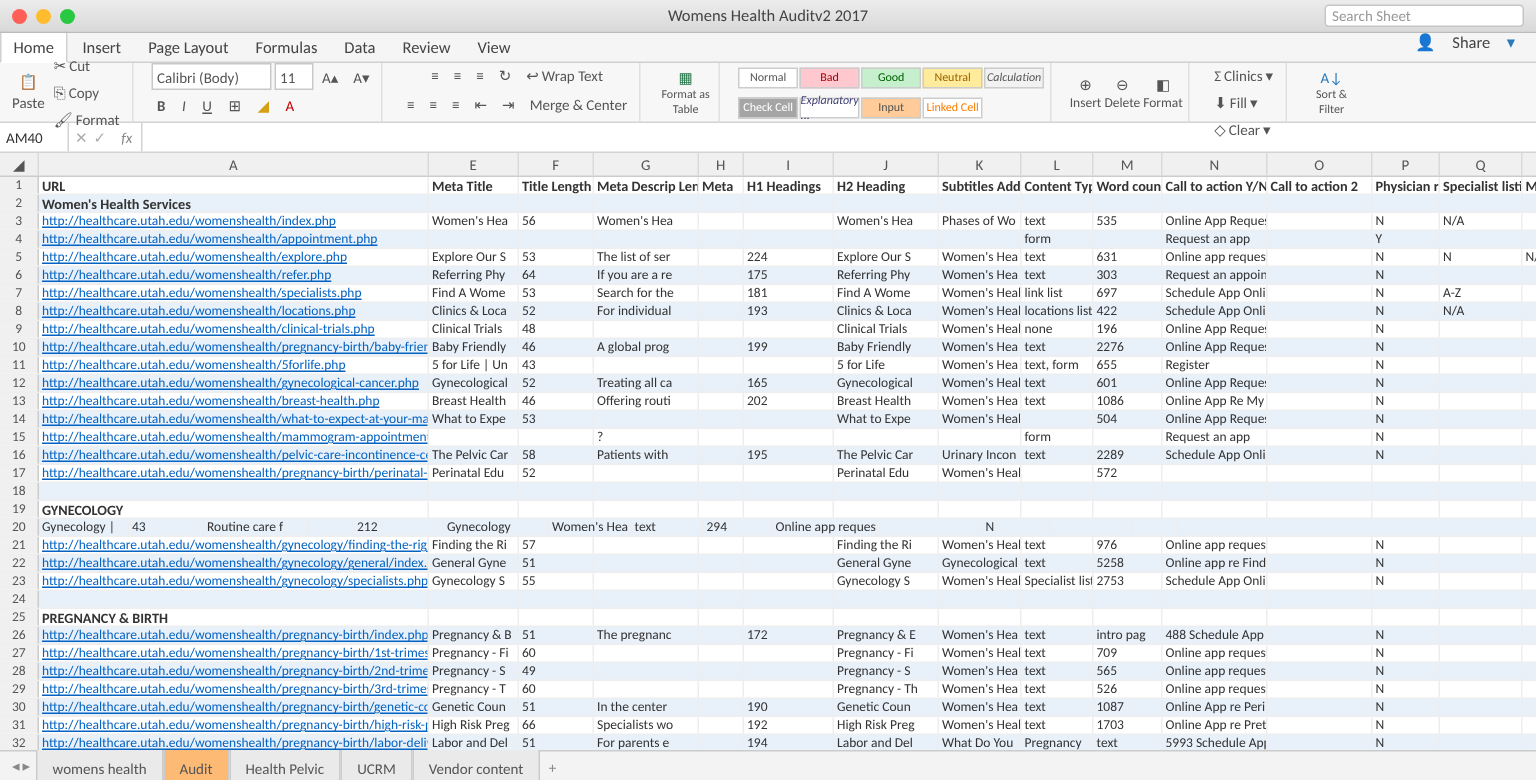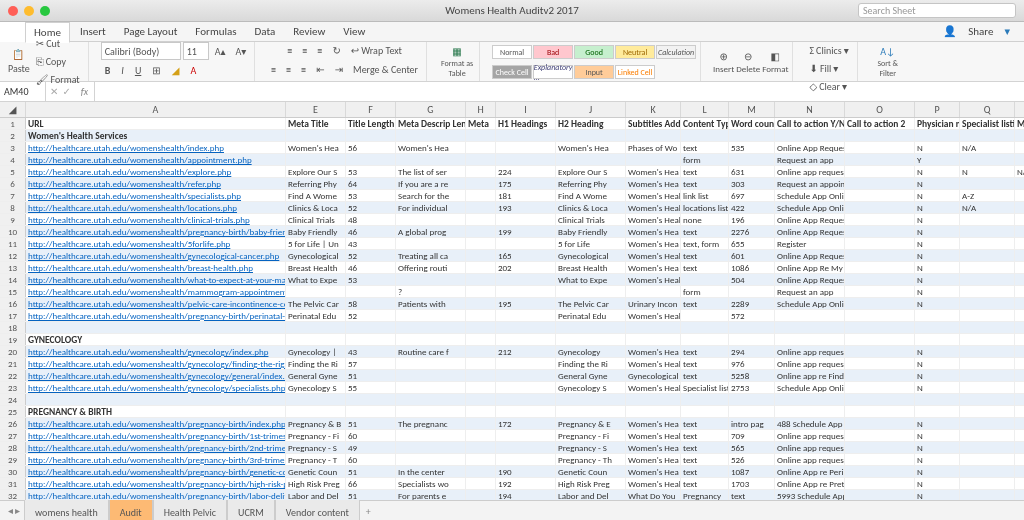--- a/index.html
+++ b/index.html
@@ -5,23 +5,23 @@
 * { margin:0; padding:0; box-sizing:border-box; font-family:"Calibri","Segoe UI",Arial,sans-serif; }
 body { width:1024px; height:520px; overflow:hidden; background:#fff; font-size:11px; color:#333; user-select:none;}
 
 .titlebar{height:22px;background:linear-gradient(#ececec,#d9d9d9);display:flex;align-items:center;padding:0 8px;border-bottom:1px solid #bbb;position:relative;}
 .traffic{display:flex;gap:6px;}
 .dot{width:10px;height:10px;border-radius:50%;}
 .red{background:#ff5f57;}
 .yel{background:#febc2e;}
 .grn{background:#28c840;}
 .wtitle{position:absolute;left:0;right:0;text-align:center;font-size:11px;color:#444;}
-.search-sheet{position:absolute;right:8px;top:3px;width:158px;height:15px;border:1px solid #c5c5c5;border-radius:3px;background:#fff;font-size:10px;padding:0 4px;color:#999;display:flex;align-items:center;}
-
-.ribbon-tabs{height:20px;background:#f5f5f5;border-bottom:1px solid #d0d0d0;display:flex;align-items:center;padding-left:0;gap:2px;font-size:11px;margin-left:25px;}
+.search-sheet{position:absolute;right:8px;top:3px;width:133px;height:15px;border:1px solid #c5c5c5;border-radius:3px;background:#fff;font-size:10px;padding:0 4px;color:#999;display:flex;align-items:center;}
+
+.ribbon-tabs{height:20px;background:#f5f5f5;border-bottom:1px solid #d0d0d0;display:flex;align-items:flex-end;padding-left:0;gap:2px;font-size:11px;}
 .ribbon-tabs span{padding:3px 8px;color:#444;}
 .ribbon-tabs span.active{background:#fff;border:1px solid #d0d0d0;border-bottom:1px solid #fff;margin-bottom:-1px;}
 .ribbon-tabs .share{margin-left:auto;margin-right:6px;color:#2a7ab9;display:flex;align-items:center;gap:3px;}
 
 .toolbar{height:40px;background:#f7f7f7;border-bottom:1px solid #d3d3d3;display:flex;align-items:center;padding:0 4px;gap:8px;font-size:10px;color:#555;}
 .tgroup{display:flex;align-items:center;gap:2px;padding:0 4px;border-right:1px solid #e0e0e0;height:100%;}
 .paste{display:flex;flex-direction:column;align-items:center;justify-content:center;gap:1px;}
 .btn-sm{padding:1px 3px;border:1px solid transparent;font-size:10px;color:#555;display:flex;align-items:center;gap:2px;}
 .fontbox{border:1px solid #c8c8c8;background:#fff;height:18px;font-size:10px;padding:0 3px;display:flex;align-items:center;}
 .stylecell{border:1px solid #ccc;width:40px;height:14px;font-size:8px;display:flex;align-items:center;justify-content:center;}
@@ -569,21 +569,20 @@
         <div class="cell cw-CT"></div>
         <div class="cell cw-WC"></div>
         <div class="cell cw-CTA"></div>
         <div class="cell cw-CTA2"></div>
         <div class="cell cw-Phy"></div>
         <div class="cell cw-Spc"></div>
         <div class="cell cw-MBM"></div>
       </div>
       <div class="row band">
         <div class="rowhdr">20</div>
-        <div class="cell link cw-A">http://healthcare.utah.edu/womenshealth/gynecology/index.php</div>
         <div class="cell cw-M">Gynecology |</div>
         <div class="cell cw-TL">43</div>
         <div class="cell cw-MDL">Routine care f</div>
         <div class="cell cw-Meta"></div>
         <div class="cell cw-H1">212</div>
         <div class="cell cw-H2">Gynecology</div>
         <div class="cell cw-Sub">Women's Hea Gynecologic h</div>
         <div class="cell cw-CT">text</div>
         <div class="cell cw-WC">294</div>
         <div class="cell cw-CTA">Online app request</div>

